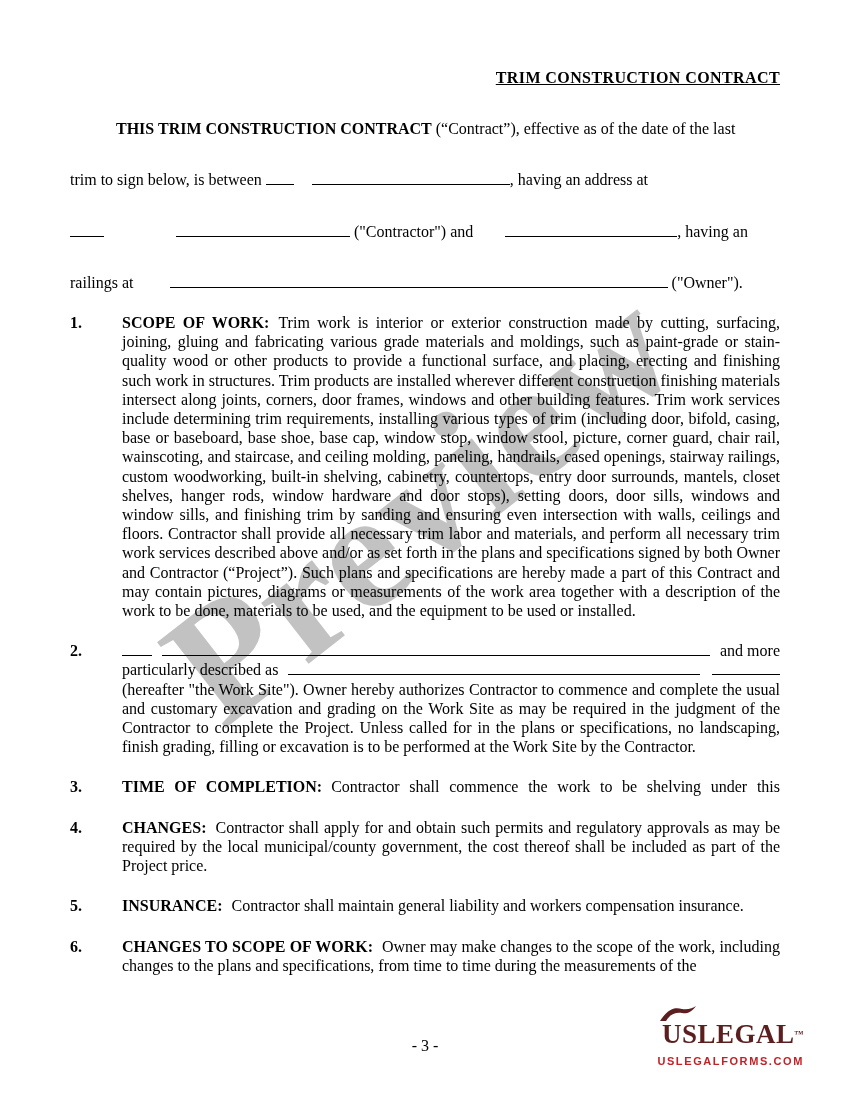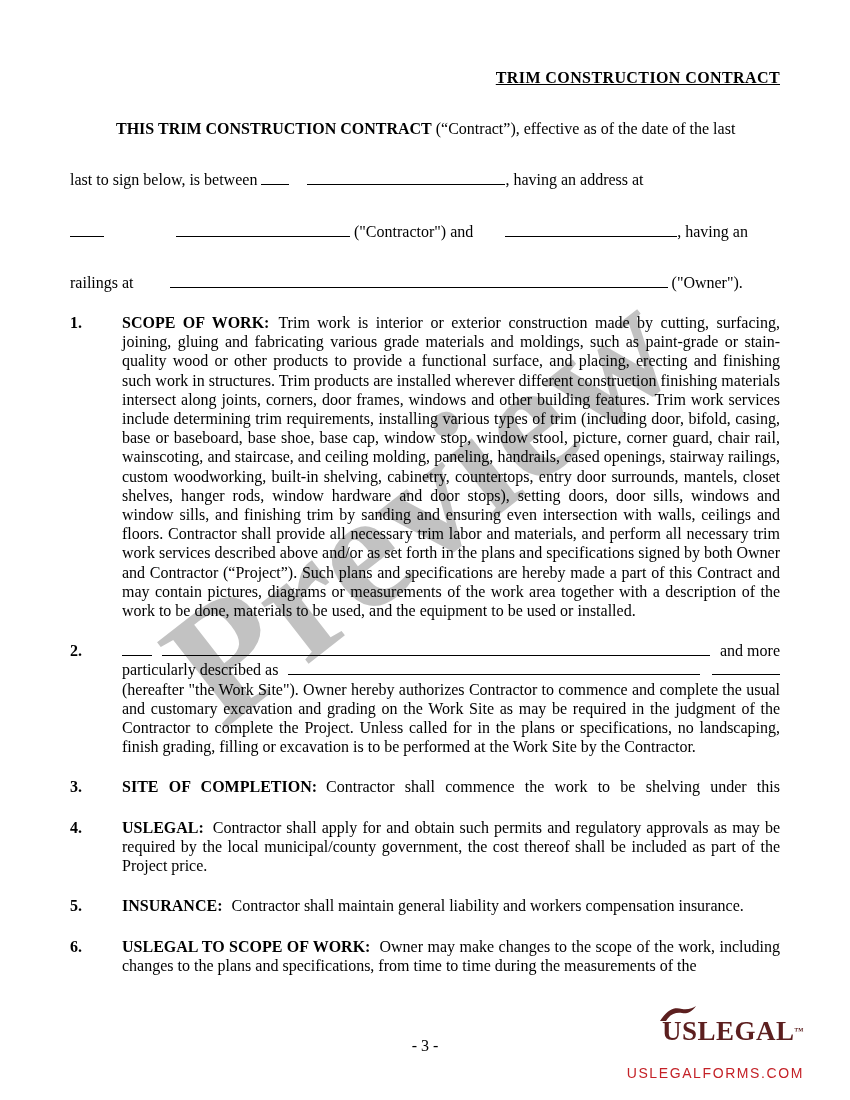--- a/index.html
+++ b/index.html
@@ -27,45 +27,45 @@
   .section{display:flex;margin-top:21px;}
   .num{width:52px;flex:none;font-weight:bold;}
   .sbody{flex:1;min-width:0;text-align:justify;}
   .shead{font-weight:bold;margin-right:9px;}
   .jline{text-align:justify;text-align-last:justify;}
   .flexline{display:flex;align-items:baseline;}
   .flexline .grow{flex:1;}
   .nowrap{white-space:nowrap;}
   .footer{position:absolute;left:70px;width:710px;top:1036px;text-align:center;z-index:2;}
   .logo{position:absolute;right:46px;top:1016px;text-align:right;z-index:2;}
-  .logo-row{position:relative;display:inline-block;color:#5c1f1f;font-weight:bold;font-size:27px;line-height:30px;letter-spacing:.5px;}
+  .logo-row{position:relative;display:inline-block;color:#5c1f1f;font-weight:bold;font-size:27px;line-height:36px;letter-spacing:.5px;}
   .eagle{position:absolute;left:-4px;top:-11px;}
   .tm{font-size:9px;vertical-align:top;font-weight:bold;color:#5c1f1f;}
-  .logo-sub{color:#c42127;font-size:14px;font-weight:normal;letter-spacing:1.6px;margin-top:18px;font-family:"Liberation Sans",sans-serif;}
+  .logo-sub{color:#c42127;font-size:11px;font-weight:bold;letter-spacing:1.6px;margin-top:0;font-family:"Liberation Sans",sans-serif;}
 </style>
 </head>
 <body>
 
 <div class="page">
 
   <div class="watermark">Preview</div>
 
   <div class="content">
 
     <div class="title">
       <span>TRIM CONSTRUCTION CONTRACT</span>
     </div>
 
     <div>
       <div class="line">
         <span class="indent"></span><span class="bold">THIS TRIM CONSTRUCTION CONTRACT</span>
         <span>(“Contract”), effective as of the date of the last</span>
       </div>
       <div class="line">
-        <span>last to sign below, is between</span>
+        <span>trim to sign below, is between</span>
         <span class="bk" style="width:28px"></span>
         <span class="sp" style="width:14px"></span><span class="bk" style="width:198px"></span><span>, having an address at</span>
       </div>
       <div class="line">
         <span class="bk" style="width:34px"></span><span class="sp" style="width:72px"></span><span class="bk" style="width:174px"></span>
         <span>("Contractor") and</span>
         <span class="sp" style="width:28px"></span><span class="bk" style="width:172px"></span><span>, having an</span>
       </div>
       <div class="line">
         <span>railings at</span>
@@ -96,43 +96,43 @@
           <span class="bk" style="width:68px"></span>
         </div>
         <div>(hereafter "the Work Site"). Owner hereby authorizes Contractor to commence and complete the usual and customary excavation and grading on the Work Site as may be required in the judgment of the Contractor to complete the Project. Unless called for in the plans or specifications, no landscaping, finish grading, filling or excavation is to be performed at the Work Site by the Contractor.</div>
       </div>
     </div>
 
     <div class="section">
       <div class="num">3.</div>
       <div class="sbody">
         <div class="jline">
-          <span class="shead">SITE OF COMPLETION:</span><span>Contractor shall commence the work to be shelving under this</span>
+          <span class="shead">TIME OF COMPLETION:</span><span>Contractor shall commence the work to be shelving under this</span>
         </div>
       </div>
     </div>
 
     <div class="section">
       <div class="num">4.</div>
       <div class="sbody">
-        <span class="shead">USLEGAL:</span><span>Contractor shall apply for and obtain such permits and regulatory approvals as may be required by the local municipal/county government, the cost thereof shall be included as part of the Project price.</span>
+        <span class="shead">CHANGES:</span><span>Contractor shall apply for and obtain such permits and regulatory approvals as may be required by the local municipal/county government, the cost thereof shall be included as part of the Project price.</span>
       </div>
     </div>
 
     <div class="section">
       <div class="num">5.</div>
       <div class="sbody">
         <span class="shead">INSURANCE:</span><span>Contractor shall maintain general liability and workers compensation insurance.</span>
       </div>
     </div>
 
     <div class="section">
       <div class="num">6.</div>
       <div class="sbody">
-        <span class="shead">USLEGAL TO SCOPE OF WORK:</span><span>Owner may make changes to the scope of the work, including changes to the plans and specifications, from time to time during the measurements of the</span>
+        <span class="shead">CHANGES TO SCOPE OF WORK:</span><span>Owner may make changes to the scope of the work, including changes to the plans and specifications, from time to time during the measurements of the</span>
       </div>
     </div>
 
   </div>
 
   <div class="footer">- 3 -</div>
 
   <div class="logo">
     <div class="logo-row">
       <svg class="eagle" viewBox="0 0 40 18" width="40" height="18" aria-hidden="true">

